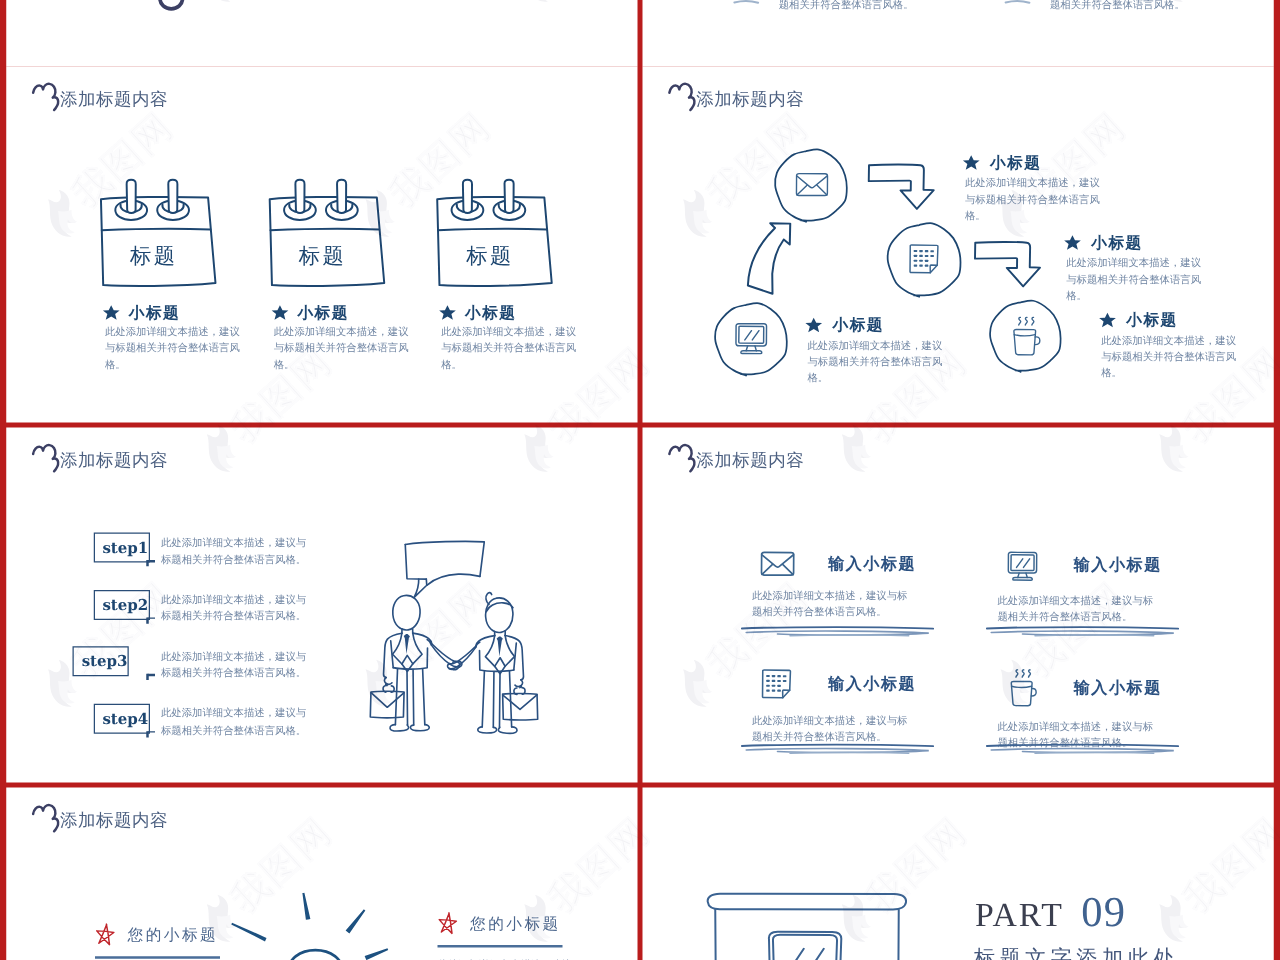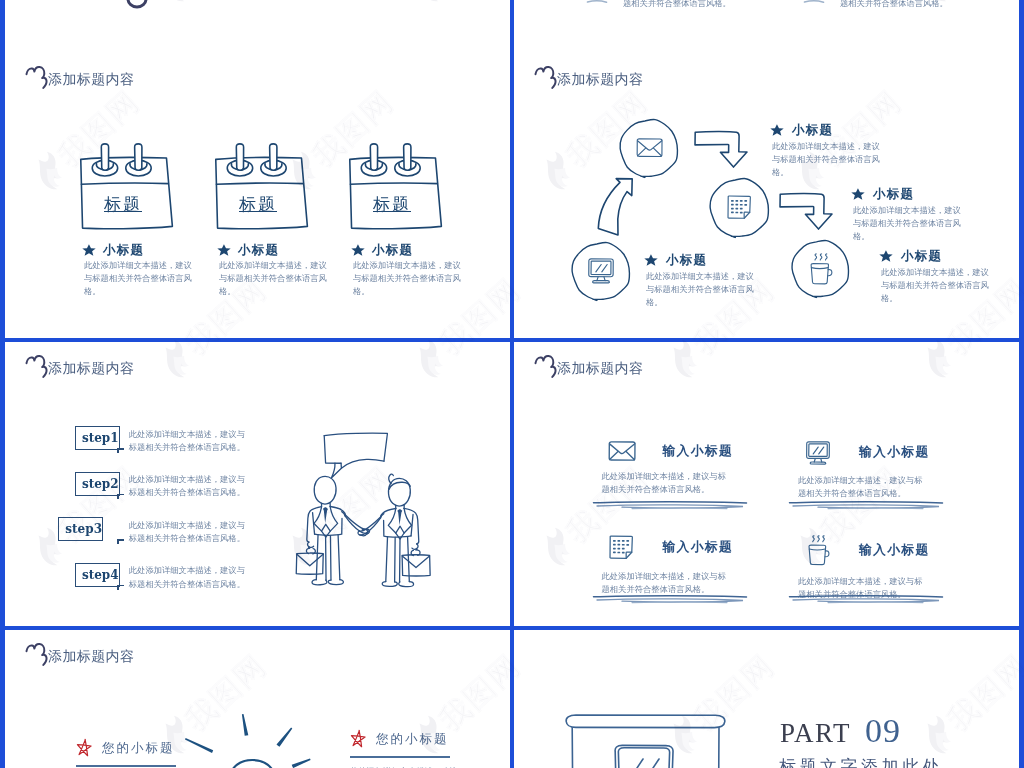--- a/index.html
+++ b/index.html
@@ -1,31 +1,31 @@
 <!DOCTYPE html>
 <html><head>
 <meta charset="utf-8">
 <title>PPT Template Preview</title>
 <style>
 html,body{margin:0;padding:0;}
 body{width:1024px;height:768px;background:#dedede;overflow:hidden;
   font-family:"Liberation Sans","DejaVu Sans",sans-serif;}
-#root{position:relative;width:1024px;height:768px;background:#1d4ed8;}
+#root{position:relative;width:1024px;height:768px;background:#b91c1c;}
 .slide{position:absolute;background:#fff;overflow:hidden;}
 svg{display:block;overflow:visible;}
 .hdr{position:absolute;display:flex;align-items:flex-end;}
 .hdr-title{font-size:14px;color:#4b5f80;letter-spacing:0.4px;line-height:1;
   margin-bottom:3px;white-space:nowrap;}
 .body-txt{font-size:8.3px;color:#6e84a2;line-height:1.6;letter-spacing:0;}
 .sub-ttl{font-size:12.5px;color:#1d4670;white-space:nowrap;line-height:1;letter-spacing:1.2px;font-weight:600;}
 
 .cal-card{position:absolute;top:88px;width:142px;}
 .cal-ico{position:relative;width:106px;margin-left:0px;}
 .cal-label{position:absolute;left:0;right:14px;top:55px;text-align:center;
-  font-size:17px;color:#1d4670;letter-spacing:2px;line-height:1;text-decoration:underline;}
+  font-size:17px;color:#1d4670;letter-spacing:2px;line-height:1;}
 .cal-sub{display:flex;align-items:center;gap:7px;margin-top:6px;margin-left:5px;}
 .cal-body{margin-top:2px;width:112px;margin-left:7px;}
 
 .node{position:absolute;}
 .node .ico{position:absolute;left:0;top:0;width:100%;height:100%;
   display:flex;align-items:center;justify-content:center;}
 .flow-entry{position:absolute;}
 .flow-entry .row{display:flex;align-items:center;gap:8px;}
 .flow-entry .body-txt{margin-top:3px;width:112px;margin-left:2px;}
 

